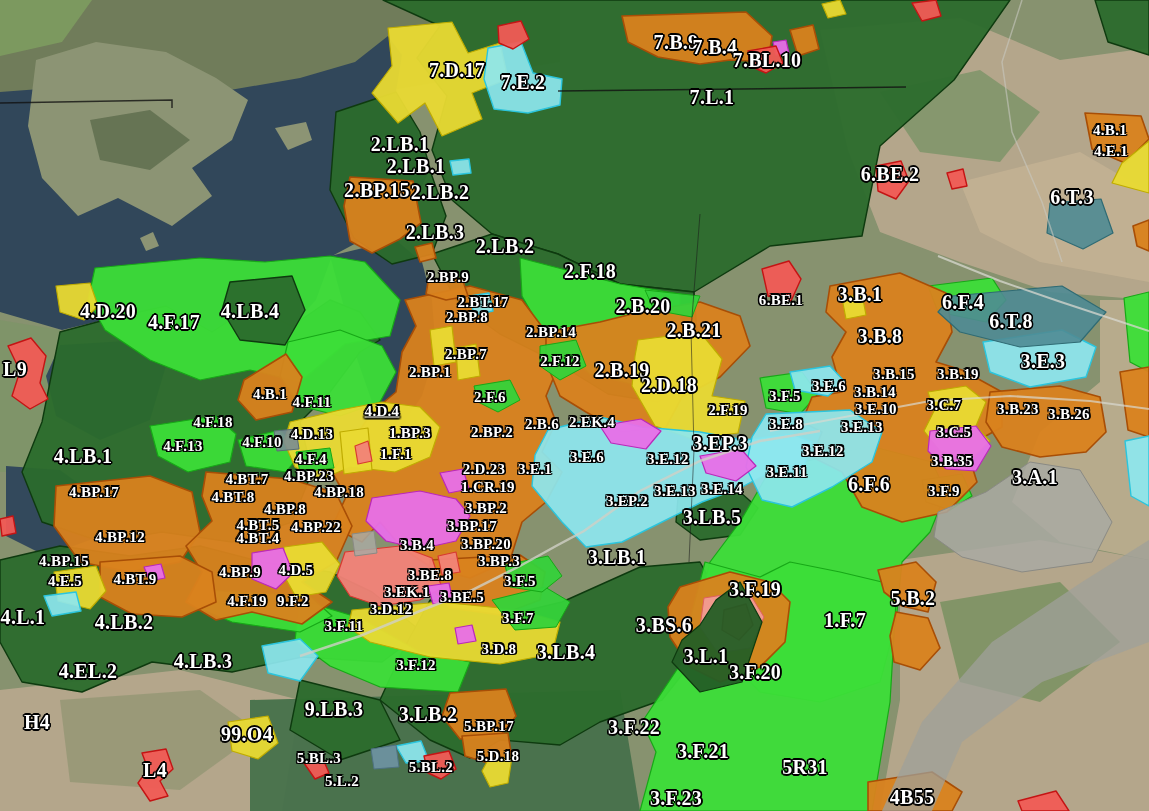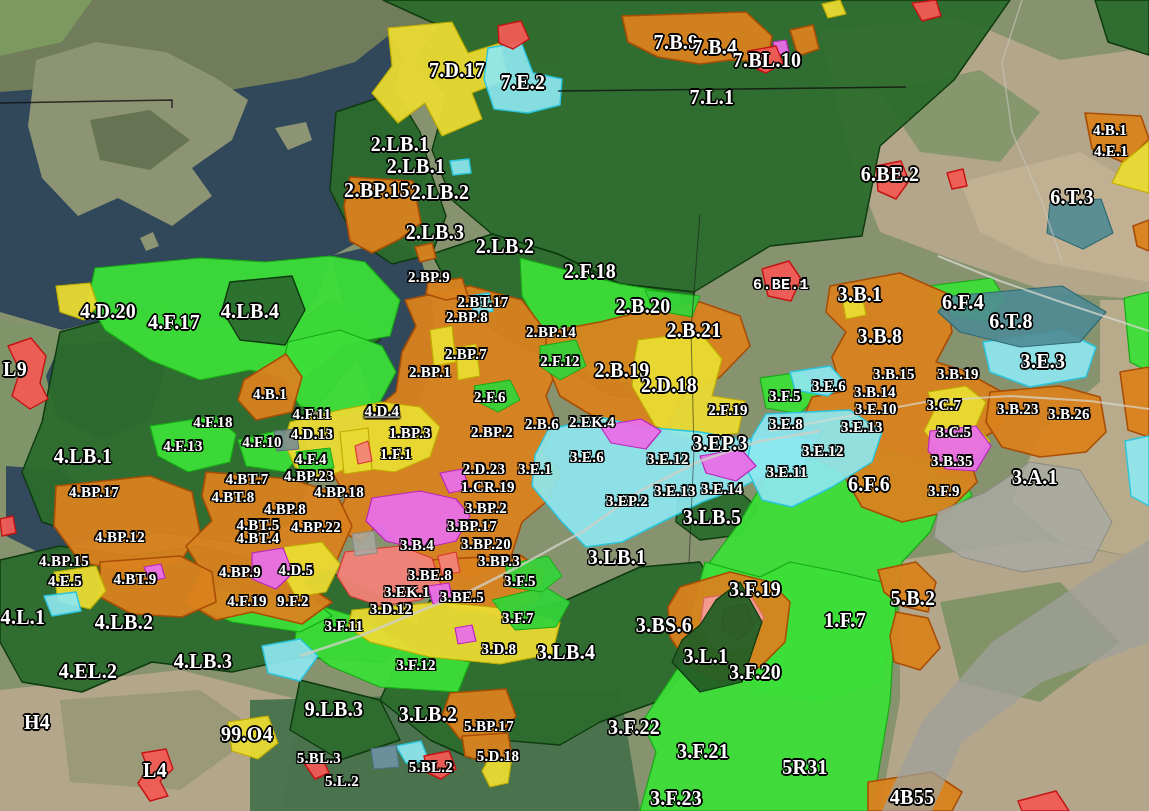--- a/index.html
+++ b/index.html
@@ -173,22 +173,22 @@
       <div class="zlabel sm" style="left: 1111px; top: 151px;">4.E.1</div>
       <div class="zlabel lg" style="left: 400px; top: 144px;">2.LB.1</div>
       <div class="zlabel lg" style="left: 416px; top: 166px;">2.LB.1</div>
       <div class="zlabel lg" style="left: 890px; top: 174px;">6.BE.2</div>
       <div class="zlabel lg" style="left: 377px; top: 190px;">2.BP.15</div>
       <div class="zlabel lg" style="left: 440px; top: 192px;">2.LB.2</div>
       <div class="zlabel lg" style="left: 1072px; top: 197px;">6.T.3</div>
       <div class="zlabel lg" style="left: 435px; top: 232px;">2.LB.3</div>
       <div class="zlabel lg" style="left: 505px; top: 246px;">2.LB.2</div>
       <div class="zlabel lg" style="left: 590px; top: 271px;">2.F.18</div>
-      <div class="zlabel sm" style="left: 429px; top: 277px;">2.BP.9</div>
-      <div class="zlabel sm" style="left: 781px; top: 285px; font-family: Liberation Mono, monospace;">6.BE.1</div>
+      <div class="zlabel sm" style="left: 448px; top: 277px;">2.BP.9</div>
+      <div class="zlabel sm" style="left: 781px; top: 300px;">6.BE.1</div>
       <div class="zlabel lg" style="left: 860px; top: 294px;">3.B.1</div>
       <div class="zlabel sm" style="left: 483px; top: 302px;">2.BT.17</div>
       <div class="zlabel lg" style="left: 963px; top: 302px;">6.F.4</div>
       <div class="zlabel lg" style="left: 643px; top: 306px;">2.B.20</div>
       <div class="zlabel lg" style="left: 108px; top: 311px;">4.D.20</div>
       <div class="zlabel lg" style="left: 250px; top: 311px;">4.LB.4</div>
       <div class="zlabel sm" style="left: 467px; top: 317px;">2.BP.8</div>
       <div class="zlabel lg" style="left: 1011px; top: 321px;">6.T.8</div>
       <div class="zlabel lg" style="left: 174px; top: 322px;">4.F.17</div>
       <div class="zlabel lg" style="left: 694px; top: 330px;">2.B.21</div>
@@ -201,21 +201,21 @@
       <div class="zlabel lg" style="left: 622px; top: 370px;">2.B.19</div>
       <div class="zlabel sm" style="left: 430px; top: 372px;">2.BP.1</div>
       <div class="zlabel sm" style="left: 894px; top: 374px;">3.B.15</div>
       <div class="zlabel sm" style="left: 958px; top: 374px;">3.B.19</div>
       <div class="zlabel lg" style="left: 669px; top: 385px;">2.D.18</div>
       <div class="zlabel sm" style="left: 829px; top: 386px;">3.E.6</div>
       <div class="zlabel sm" style="left: 875px; top: 392px;">3.B.14</div>
       <div class="zlabel sm" style="left: 270px; top: 394px;">4.B.1</div>
       <div class="zlabel sm" style="left: 785px; top: 396px;">3.F.5</div>
       <div class="zlabel sm" style="left: 490px; top: 397px;">2.F.6</div>
-      <div class="zlabel sm" style="left: 312px; top: 414px;">4.F.11</div>
+      <div class="zlabel sm" style="left: 312px; top: 402px;">4.F.11</div>
       <div class="zlabel sm" style="left: 944px; top: 405px;">3.C.7</div>
       <div class="zlabel sm" style="left: 1018px; top: 409px;">3.B.23</div>
       <div class="zlabel sm" style="left: 876px; top: 409px;">3.E.10</div>
       <div class="zlabel sm" style="left: 728px; top: 410px;">2.F.19</div>
       <div class="zlabel sm" style="left: 382px; top: 411px; text-decoration: underline;">4.D.4</div>
       <div class="zlabel sm" style="left: 1069px; top: 414px;">3.B.26</div>
       <div class="zlabel sm" style="left: 213px; top: 422px;">4.F.18</div>
       <div class="zlabel sm" style="left: 592px; top: 422px;">2.EK.4</div>
       <div class="zlabel sm" style="left: 786px; top: 424px;">3.E.8</div>
       <div class="zlabel sm" style="left: 542px; top: 424px;">2.B.6</div>

